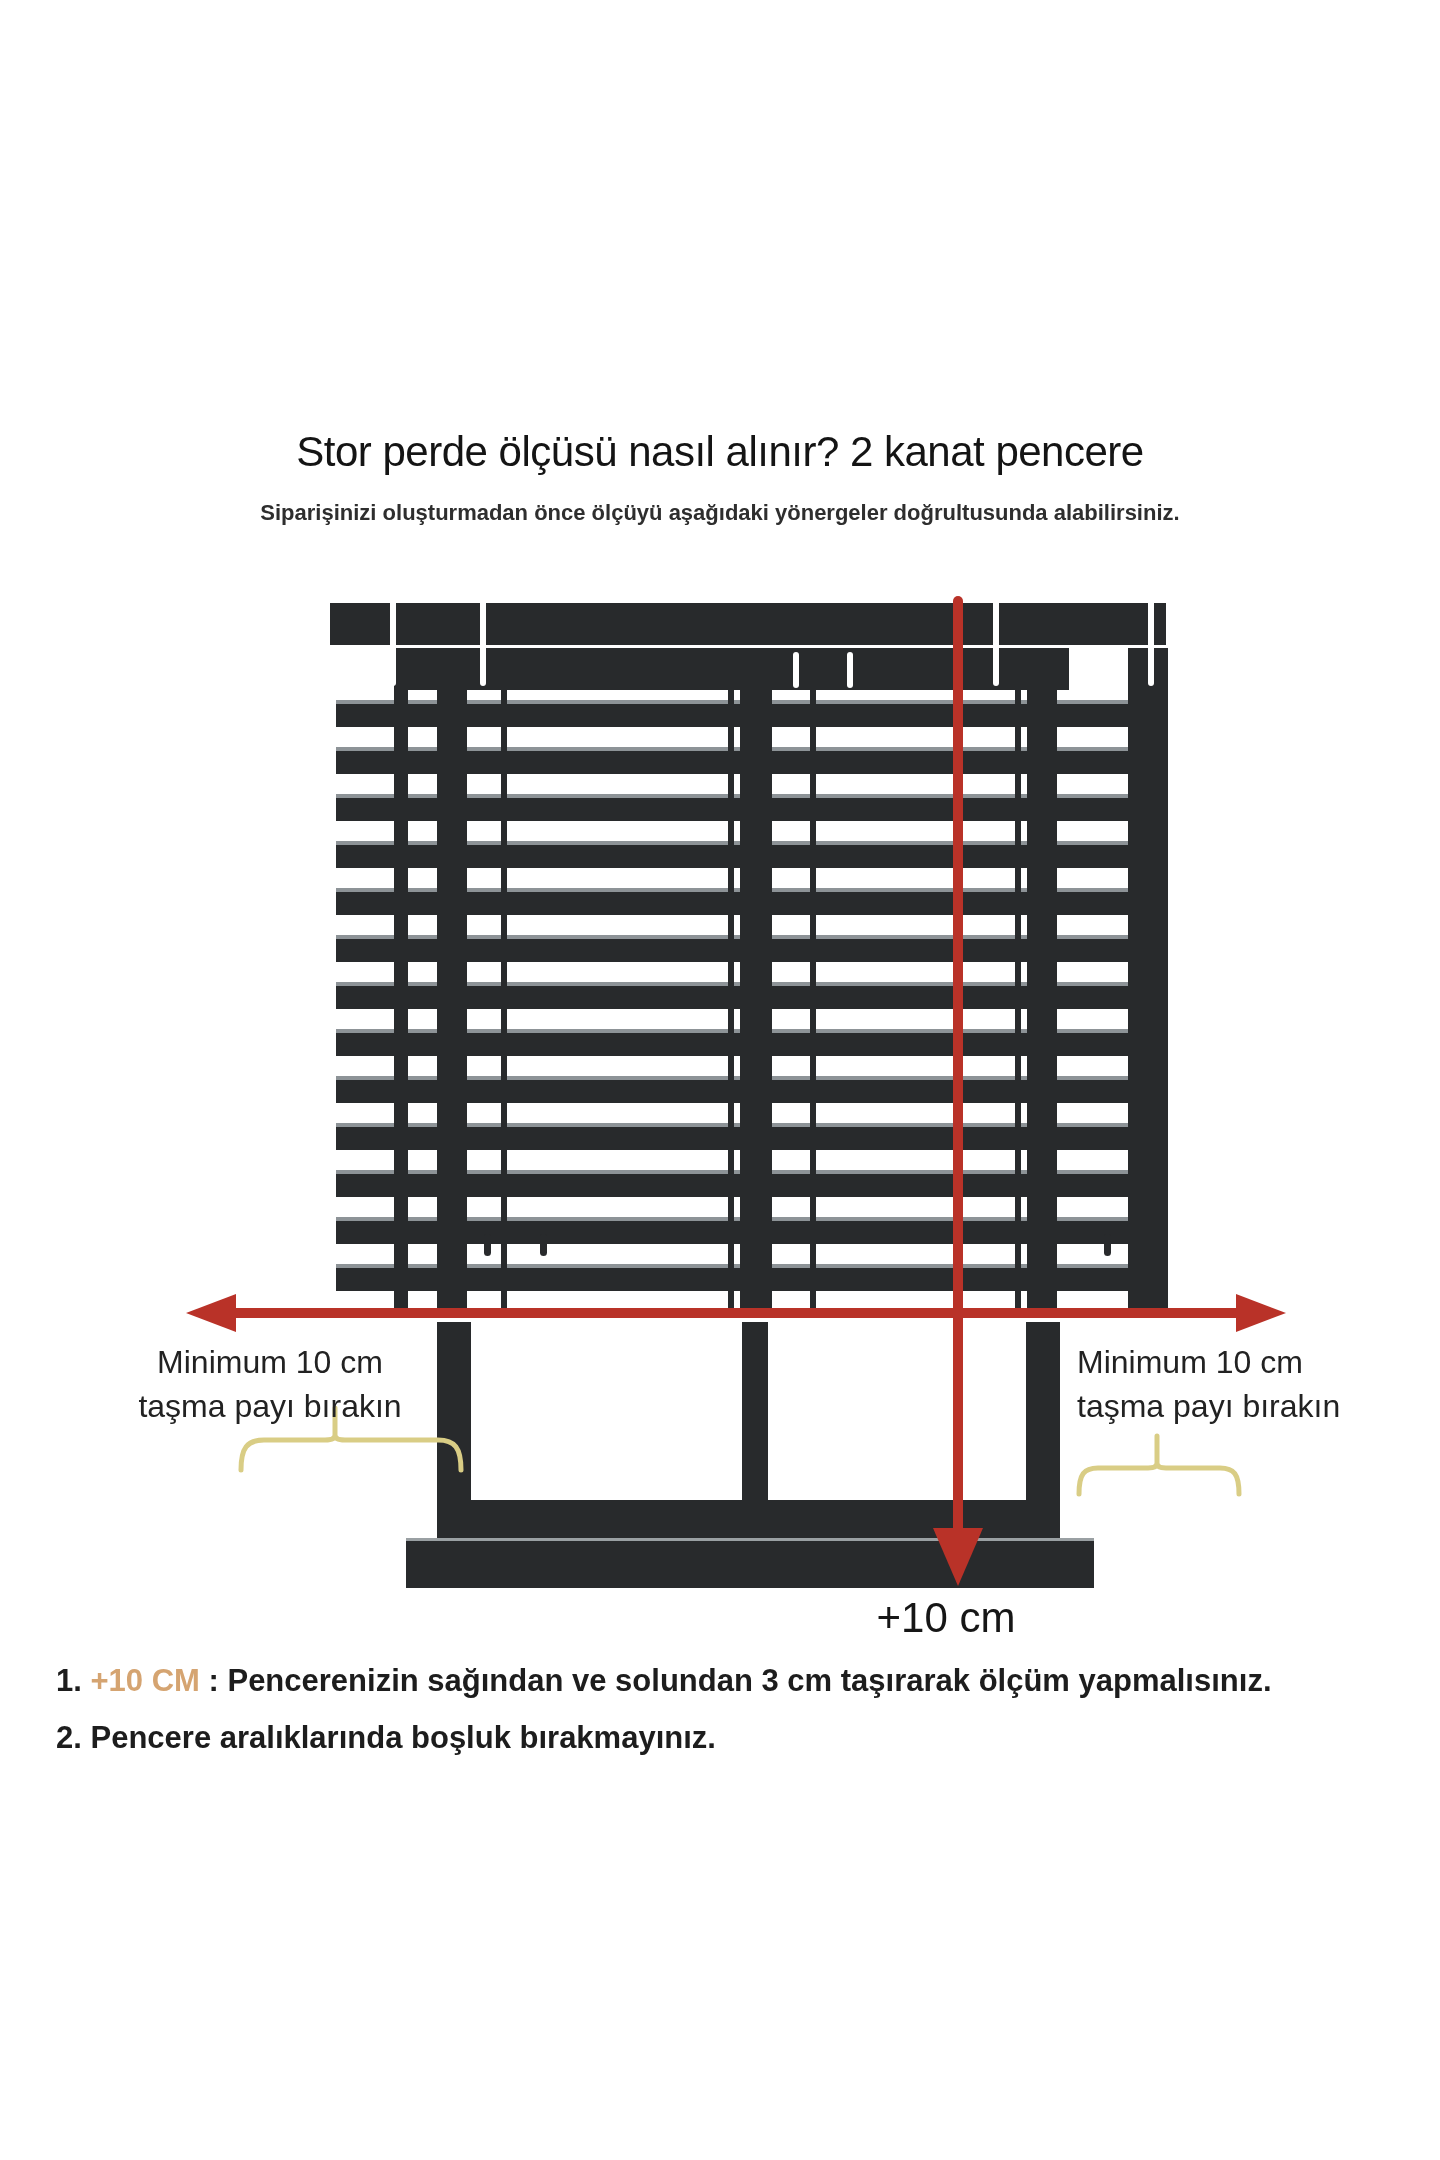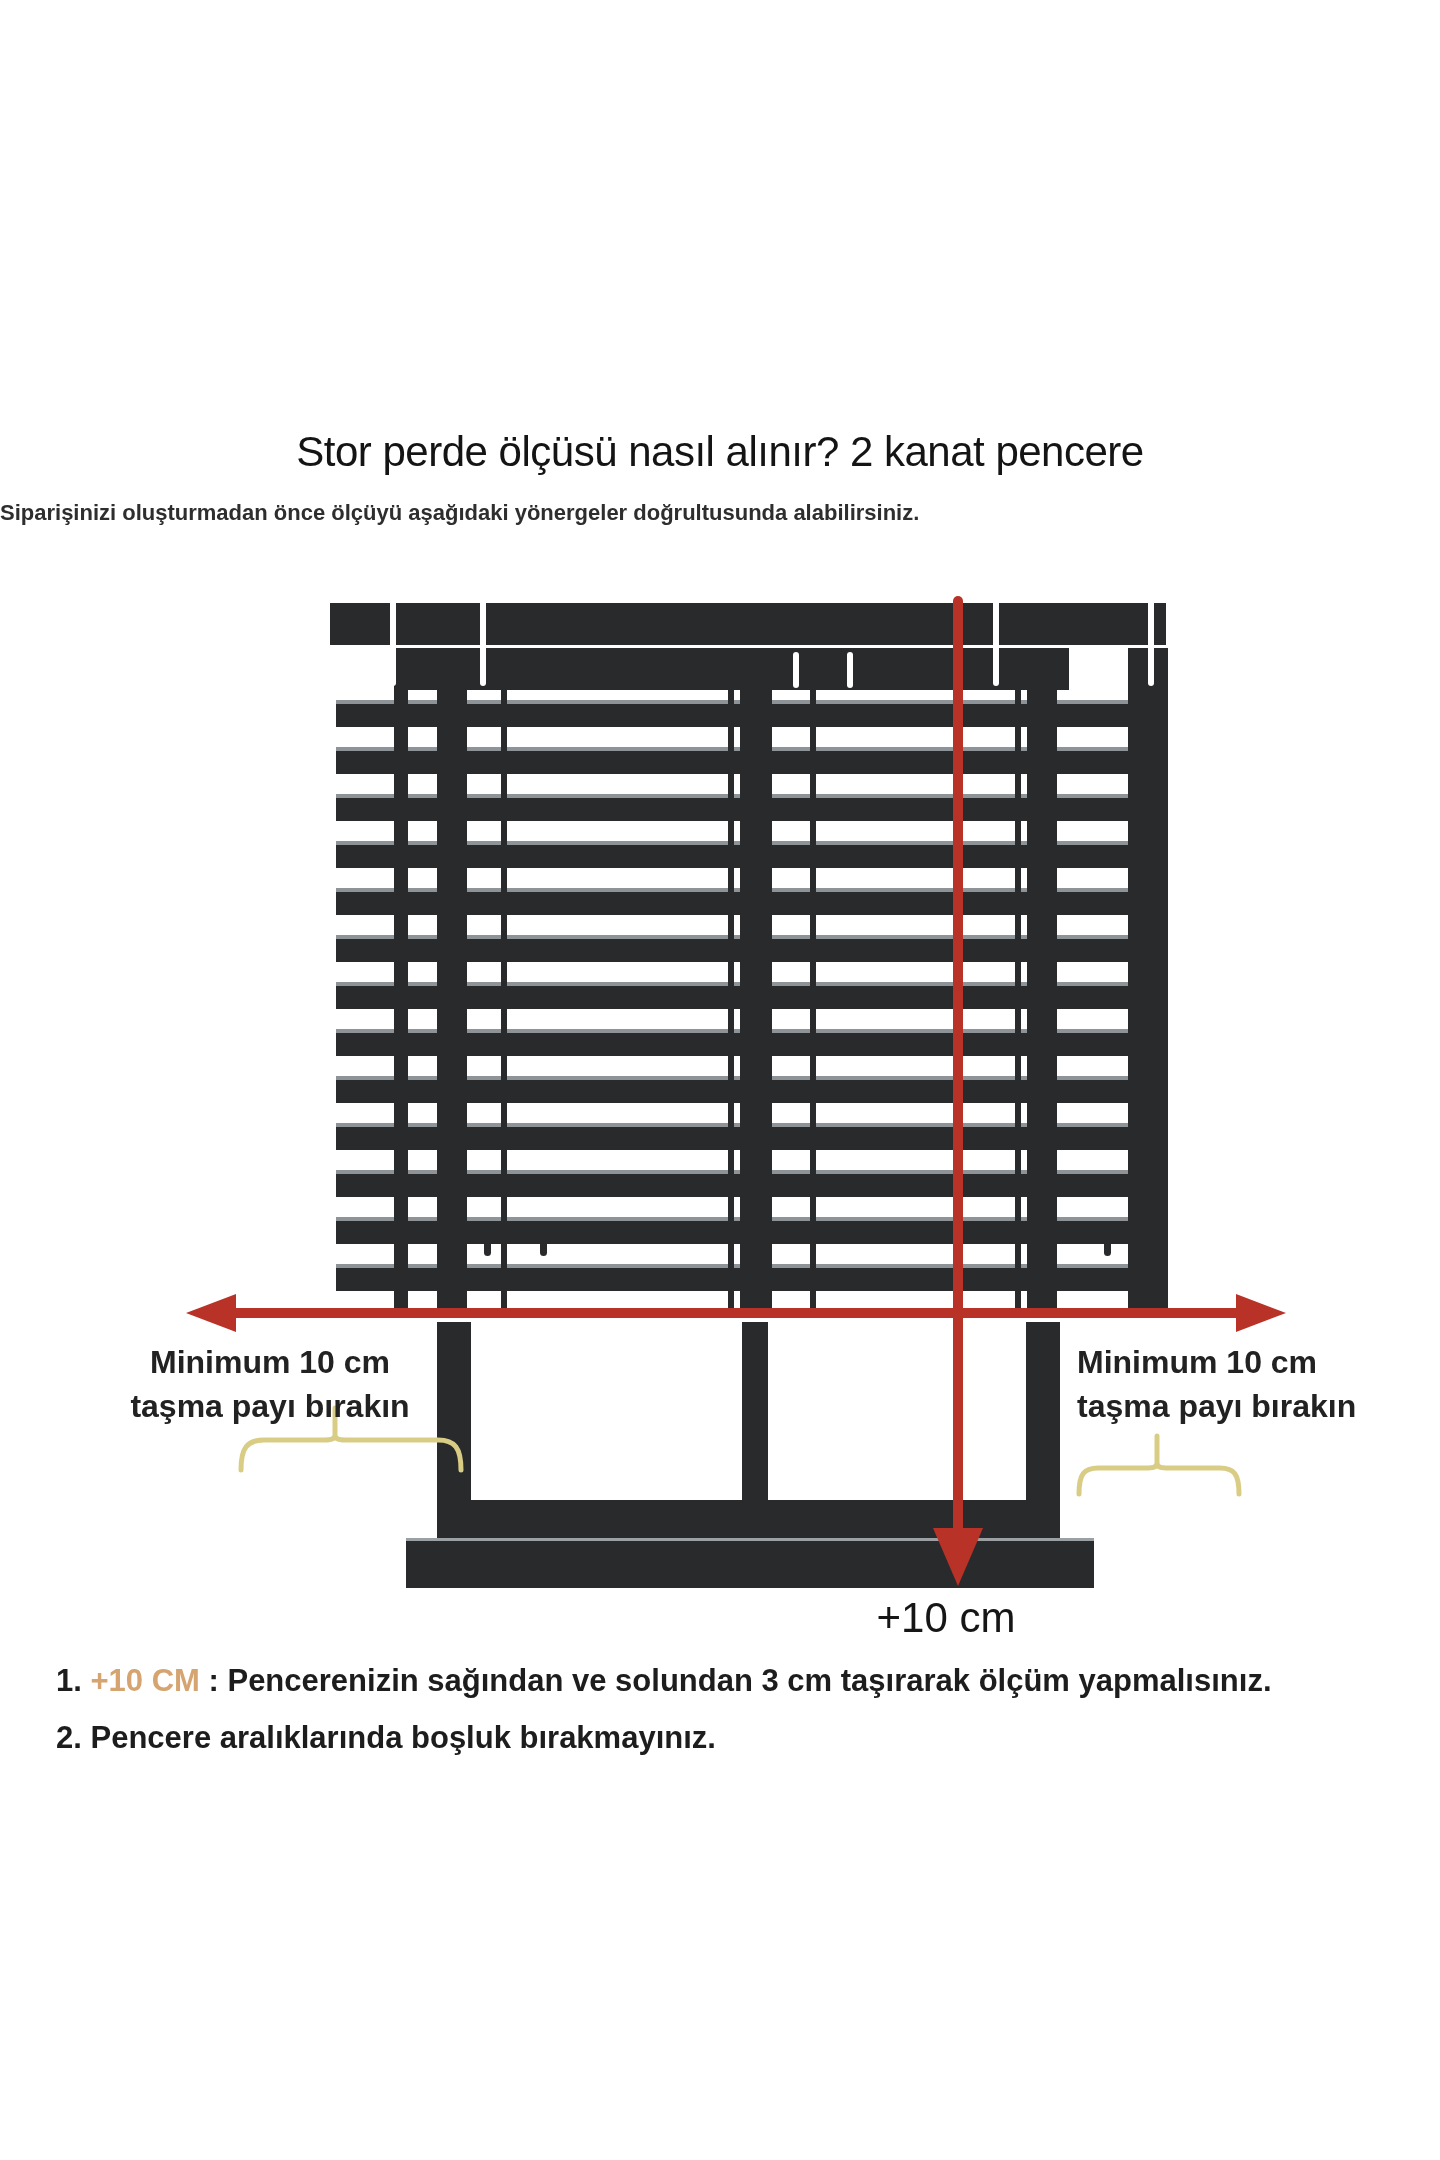--- a/index.html
+++ b/index.html
@@ -13,21 +13,21 @@
     --brace-yellow:#d9cd85;
     --note-highlight:#d5a471;
   }
   .abs{position:absolute;}
   
   .title{
     left:0;top:428px;width:1440px;text-align:center;
     font-size:42px;font-weight:500;letter-spacing:-0.5px;color:#141414;
   }
   .subtitle{
-    left:0;top:500px;width:1440px;text-align:left;
+    left:0;top:500px;width:1440px;text-align:center;
     font-size:22px;font-weight:600;color:#2e2e2e;
   }
   
   .dark{background:var(--blind-dark);}
   .headrail{left:330px;top:603px;width:836px;height:42px;}
   .subrail{left:397px;top:648px;width:672px;height:42px;}
   .rail-slit{width:6px;background:#ffffff;border-radius:3px;z-index:3;}
   .slat{left:336px;width:832px;height:27px;background:var(--blind-dark);
         border-top:4px solid var(--slat-highlight);box-sizing:border-box;z-index:1;}
   .tape{top:648px;height:662px;z-index:2;}
@@ -40,21 +40,21 @@
   .h-shaft{left:232px;top:1308px;width:1008px;height:10px;background:var(--arrow-red);z-index:5;}
   .h-head-left{left:186px;top:1294px;width:0;height:0;z-index:5;
     border-right:50px solid var(--arrow-red);border-top:19px solid transparent;border-bottom:19px solid transparent;}
   .h-head-right{left:1236px;top:1294px;width:0;height:0;z-index:5;
     border-left:50px solid var(--arrow-red);border-top:19px solid transparent;border-bottom:19px solid transparent;}
   .v-shaft{left:953px;top:596px;width:10px;height:940px;background:var(--arrow-red);
     border-radius:5px 5px 0 0;z-index:5;}
   .v-head{left:933px;top:1528px;width:0;height:0;z-index:5;
     border-top:58px solid var(--arrow-red);border-left:25px solid transparent;border-right:25px solid transparent;}
   
-  .side-label{font-size:32px;line-height:44px;font-weight:700;color:#222222;z-index:6;}
+  .side-label{font-size:32px;line-height:44px;font-weight:400;color:#222222;z-index:6;}
   .side-label.left{left:95px;top:1340px;width:350px;text-align:center;}
   .side-label.right{left:1077px;top:1340px;width:340px;text-align:left;}
   .plus-label{left:846px;top:1594px;width:200px;text-align:center;
     font-size:42px;font-weight:500;color:#161616;z-index:6;}
   .brace{z-index:4;}
   
   .notes{left:56px;top:1652px;width:1340px;font-size:31px;font-weight:700;
     color:#1d1d1d;line-height:57px;}
   .note-highlight{color:var(--note-highlight);}
 </style>

